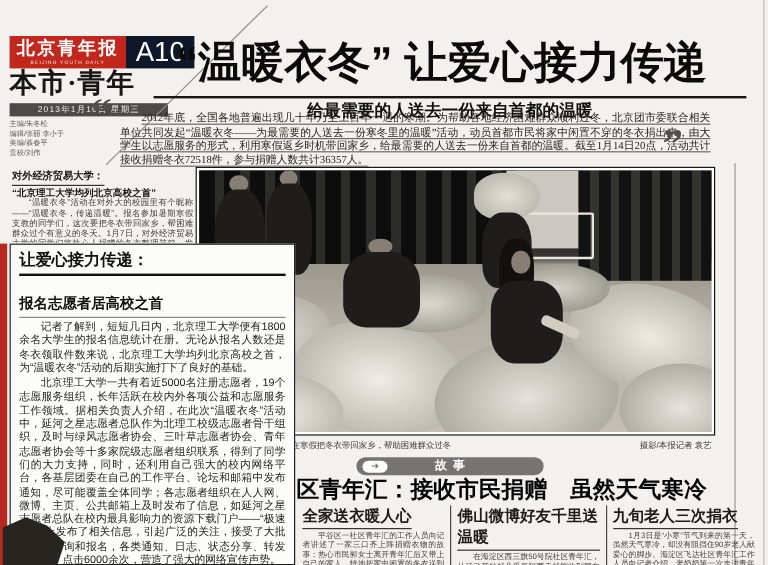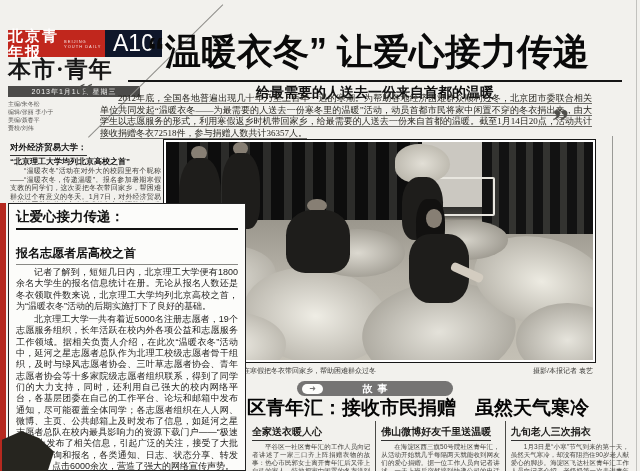--- a/index.html
+++ b/index.html
@@ -8,21 +8,21 @@
     background:#f2f1ed;
     font-family:"Liberation Sans",sans-serif;
     color:#111;
   }
   .abs{position:absolute;}
   
   .vrule-inner{left:612px;top:136px;height:335px;width:1px;background:#9a9a96;}
   .vrule-edge{left:636px;top:0;height:471px;width:1px;background:#c2c2be;}
   
   .logo-box{left:8px;top:30px;width:97px;height:27px;background:#c1271d;color:#fff;
-    display:flex;align-items:center;justify-content:center;}
+    display:flex;flex-direction:column;align-items:center;justify-content:center;}
   .logo-main{font-family:"Liberation Serif",serif;font-weight:bold;font-size:15px;letter-spacing:2px;line-height:16px;}
   .logo-sub{font-size:4px;letter-spacing:1px;opacity:.85;line-height:5px;}
   .page-no{left:105px;top:30px;width:57px;height:27px;background:#0f172a;color:#fdfdfc;
     font-size:23px;line-height:27px;text-align:center;font-family:"Liberation Sans",sans-serif;}
   .section-title{left:8px;top:57px;width:140px;font-family:"Liberation Serif",serif;
     font-weight:bold;font-size:23px;line-height:26px;letter-spacing:1px;color:#161616;}
   .date-bar{left:8px;top:86px;width:132px;height:11px;background:#4c4b49;color:#f4f4f2;
     font-size:7px;line-height:11px;text-align:center;letter-spacing:1px;}
   .credits{left:8px;top:100px;width:90px;font-size:6px;line-height:8px;color:#5c5b58;}
   .diag{left:88px;top:137px;width:189px;height:1px;background:#8f8e8a;
@@ -97,21 +97,21 @@
   .badge{left:297px;top:381px;width:156px;height:15px;background:#757473;border-radius:8px;}
   .badge-arrow{position:absolute;left:5px;top:2.5px;width:21px;height:10px;background:#fdfdfb;
     border-radius:5px;color:#757473;font-size:8px;line-height:10px;text-align:center;}
   .badge-label{position:absolute;left:0;right:0;top:0;text-align:center;color:#fff;
     font-weight:bold;font-size:10px;line-height:15px;letter-spacing:5px;text-indent:5px;}
   .story-headline{left:247px;top:395px;width:388px;font-size:19px;font-weight:bold;
     color:#050505;white-space:nowrap;font-family:"Liberation Sans",sans-serif;}
   .story-cols{left:247px;top:421px;width:387px;height:50px;overflow:hidden;display:flex;}
   .story-col{flex:1;padding:0 5px;}
   .story-col + .story-col{border-left:1px solid #4a4a46;}
-  .story-col-title{font-size:10px;font-weight:bold;border-bottom:1px solid #333;
+  .story-col-title{font-size:13px;font-weight:bold;border-bottom:1px solid #333;
     display:inline-block;padding-bottom:1px;margin-bottom:2px;color:#1c1b19;}
   .story-col-body{font-size:6.5px;line-height:8px;text-align:justify;color:#44433f;text-indent:2em;}
 </style>
 </head>
 <body>
 
 <div class="abs vrule-inner"></div>
 <div class="abs vrule-edge"></div>
 
 <div class="abs logo-box">

